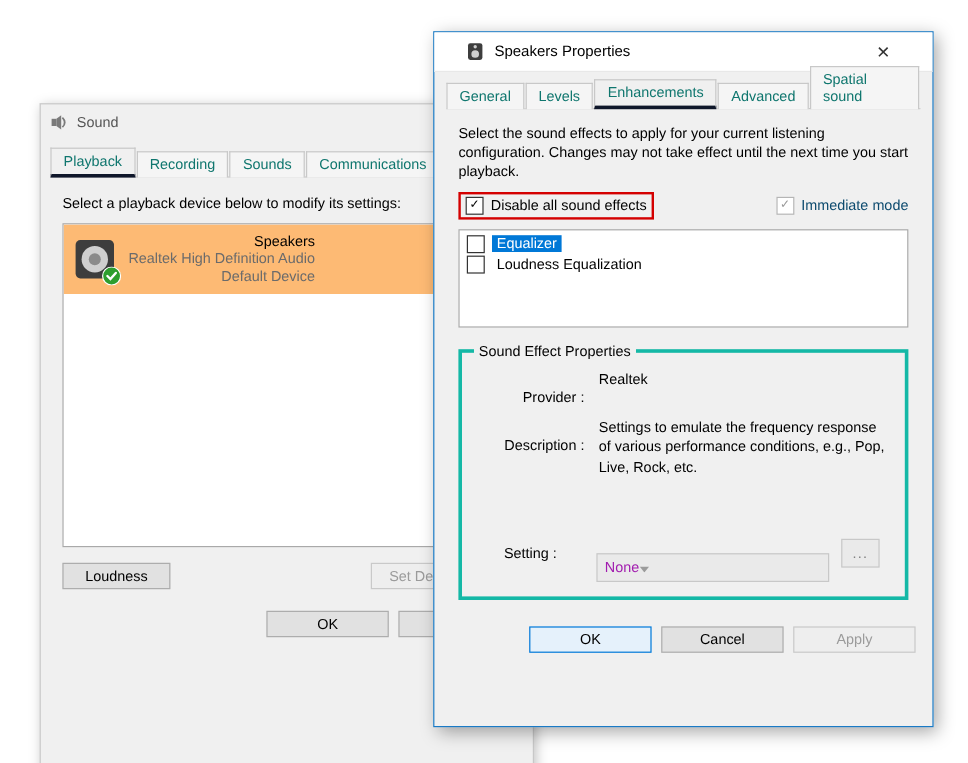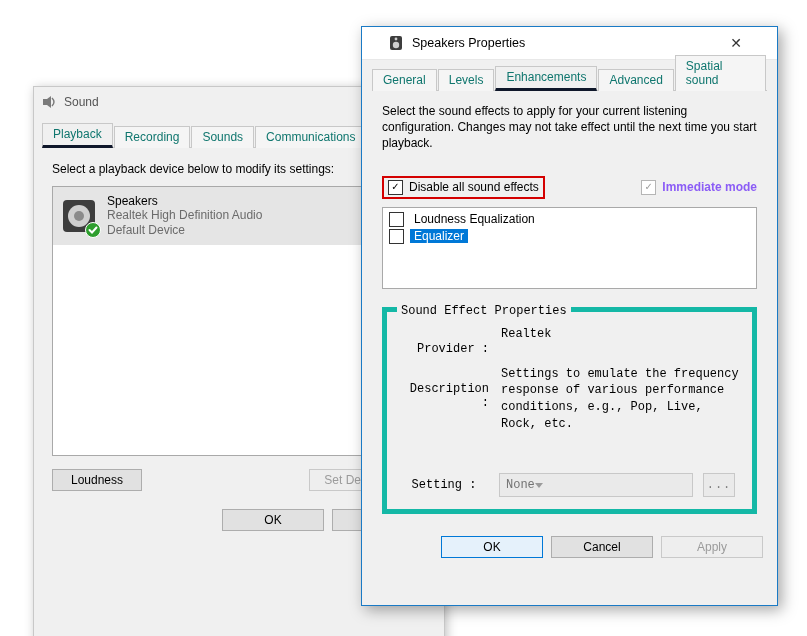--- a/index.html
+++ b/index.html
@@ -74,23 +74,24 @@
 
   .device-list {
     border: 1px solid #a9a9a9;
     background: #fff;
     height: 268px;
     overflow: hidden;
   }
   .device-row {
     display: flex;
     align-items: center;
-    background: #e5e5e5;
+    background: #fdba74;
     height: 50px;
     padding: 4px 8px;
+    text-align: right;
   }
   .device-iconwrap {
     position: relative;
     width: 36px;
     height: 36px;
     margin-right: 10px;
   }
   .greentick {
     position: absolute;
     right: -4px;
@@ -181,83 +182,83 @@
     height: 22px;
   }
   .prop-tabstrip .tab.active {
     background: #f0f0f0;
   }
   .prop-content {
     padding: 12px 10px 8px 10px;
   }
   .desc {
     line-height: 1.35;
-    margin-bottom: 24px;
+    margin-bottom: 8px;
   }
   .checkrow {
     display: flex;
     align-items: center;
     gap: 6px;
   }
   .hlbox {
     border: 2px solid #d40000;
     padding: 2px 4px;
   }
   .cbx {
     width: 13px; height: 13px;
     border: 1px solid #333;
     background: #fff;
     display:inline-flex; align-items:center; justify-content:center;
     font-size:10px; line-height:1;
   }
   .cbx.disabled { border-color:#b5b5b5; color:#9b9b9b; }
-  .lbl.disabled { color:#8b5cf6;font-weight:bold; }
+  .lbl.disabled { color:#0c4a6e; }
 
   .effects-list {
     border: 1px solid #a9a9a9;
     background: #fff;
     margin-top: 8px;
     height: 72px;
     padding: 4px 6px;
   }
   .eff-row { display:flex; align-items:center; gap:6px; margin-bottom:2px; }
   .eff-row .elabel { padding: 0 4px; }
   .eff-row.sel .elabel { background:#0078d7; color:#fff; }
 
   .groupbox {
     position: relative;
-    border: 5px solid #14b8a6;
+    border: 3px solid #14b8a6;
     margin-top: 18px;
     padding: 14px 12px 12px 12px;
-    font-family: Liberation Mono, monospace;
   }
   .groupbox .legend {
     position: absolute;
     top: -8px;
     left: 10px;
     background: #f0f0f0;
     padding: 0 4px;
     font-size:12px;
   }
   .kv { display:flex; margin-bottom:10px; }
   .kv .k { width:90px; text-align:right; margin-right:12px;margin-top:16px; }
   .kv .v { flex:1; line-height:1.4; }
 
   .settingrow {
     display:flex; align-items:center; gap:10px;
     margin-top: 40px;
   }
   .combo {
     border: 1px solid #c8c8c8;
     background:#eaeaea;
-    color:#737373;
+    color:#a21caf;
     width: 180px;
     height: 22px;
     display:flex; align-items:center; justify-content:flex-start;
     padding: 0 6px;
+    margin-top: 23px;
   }
   .morebtn {
     border: 1px solid #c8c8c8;
     background:#eaeaea;
     color:#808080;
     width: 30px; height:22px;
     display:flex;align-items:center;justify-content:center;
     letter-spacing:1px;
   }
 
@@ -373,27 +374,27 @@
             <span class="lbl">Disable all sound effects</span>
           </span>
         </span>
         <span class="checkrow">
           <span class="cbx disabled">✓</span>
           <span class="lbl disabled">Immediate mode</span>
         </span>
       </div>
 
       <div class="effects-list">
+        <div class="eff-row sel">
+          <span class="cbx"></span>
+          <span class="elabel">Equalizer</span>
+        </div>
         <div class="eff-row">
           <span class="cbx"></span>
           <span class="elabel">Loudness Equalization</span>
-        </div>
-        <div class="eff-row sel">
-          <span class="cbx"></span>
-          <span class="elabel">Equalizer</span>
         </div>
       </div>
 
       <div class="groupbox">
         <span class="legend">Sound Effect Properties</span>
 
         <div class="kv">
           <div class="k">Provider :</div>
           <div class="v">Realtek</div>
         </div>

